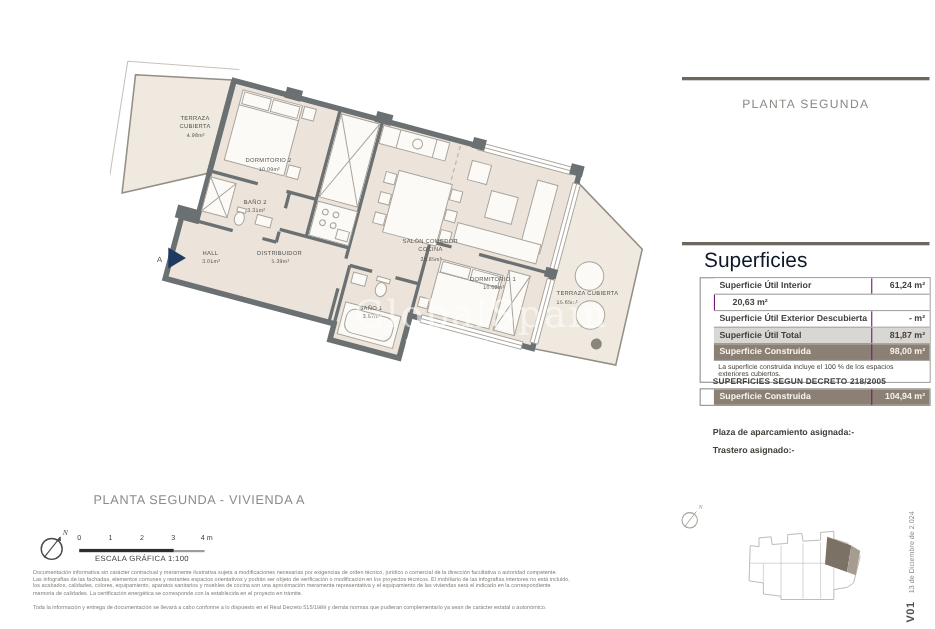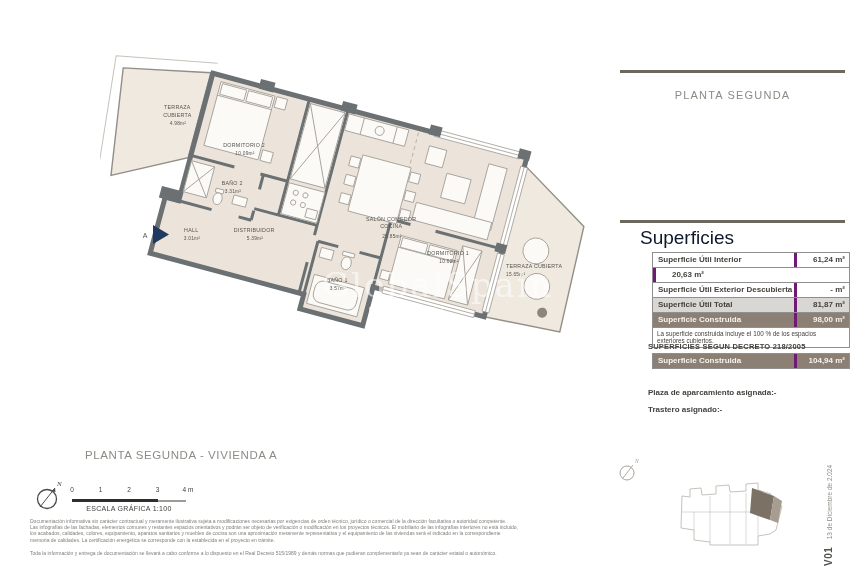--- a/index.html
+++ b/index.html
@@ -27,26 +27,26 @@
   .wm2{font-family:"Liberation Sans",sans-serif;font-size:12px;fill:#ffffff;opacity:.55;letter-spacing:5px;}
   .arrowA{fill:#203960;}
   .alabel{font-size:7px;fill:#55534e;text-anchor:middle;font-family:"Liberation Sans",sans-serif;}
 
   
   .rpanel{position:absolute;left:620px;top:0;width:225px;}
   .hr-bar{position:absolute;left:0;width:225px;height:3px;background:#6e675d;}
   .panel-head{position:absolute;left:0;top:79px;width:225px;text-align:center;
               font-size:11px;letter-spacing:1.2px;color:#8d8a84;margin-top:10px;}
   .sup-title{position:absolute;left:20px;top:227px;font-size:19px;color:#0f172a;}
-  .stable{position:absolute;left:32px;width:196px;border:1px solid #8f8f8f;}
+  .stable{position:absolute;left:16px;width:196px;border:1px solid #8f8f8f;padding-left:12px;}
   .trow{display:flex;height:14px;line-height:14px;border-bottom:1px solid #8f8f8f;background:#fff;}
   .trow:last-child{border-bottom:none;}
   .tlabel{flex:1;font-size:8px;font-weight:bold;color:#45423e;padding-left:5px;
           white-space:nowrap;overflow:hidden;}
-  .tval{width:48px;border-left:3px solid #701a75;font-size:8px;font-weight:bold;color:#45423e;
+  .tval{width:48px;border-left:1px solid #701a75;font-size:8px;font-weight:bold;color:#45423e;
         text-align:right;padding-right:4px;white-space:nowrap;}
   .row-gray{background:#d9d7d3;}
   .row-gray .tval{background:#d9d7d3;}
   .row-taupe{background:#8c8074;}
   .row-taupe .tlabel,.row-taupe .tval{color:#f4f2ee;}
   .tnote{font-size:6.3px;line-height:7.2px;color:#45423e;padding:2px 4px 3px 4px;background:#fff;}
   .decree{position:absolute;left:28px;top:342px;font-size:7.5px;font-weight:bold;color:#45423e;letter-spacing:.2px;}
   .assign-row{position:absolute;left:28px;width:196px;display:flex;
               font-size:8px;font-weight:bold;color:#45423e;}
 

